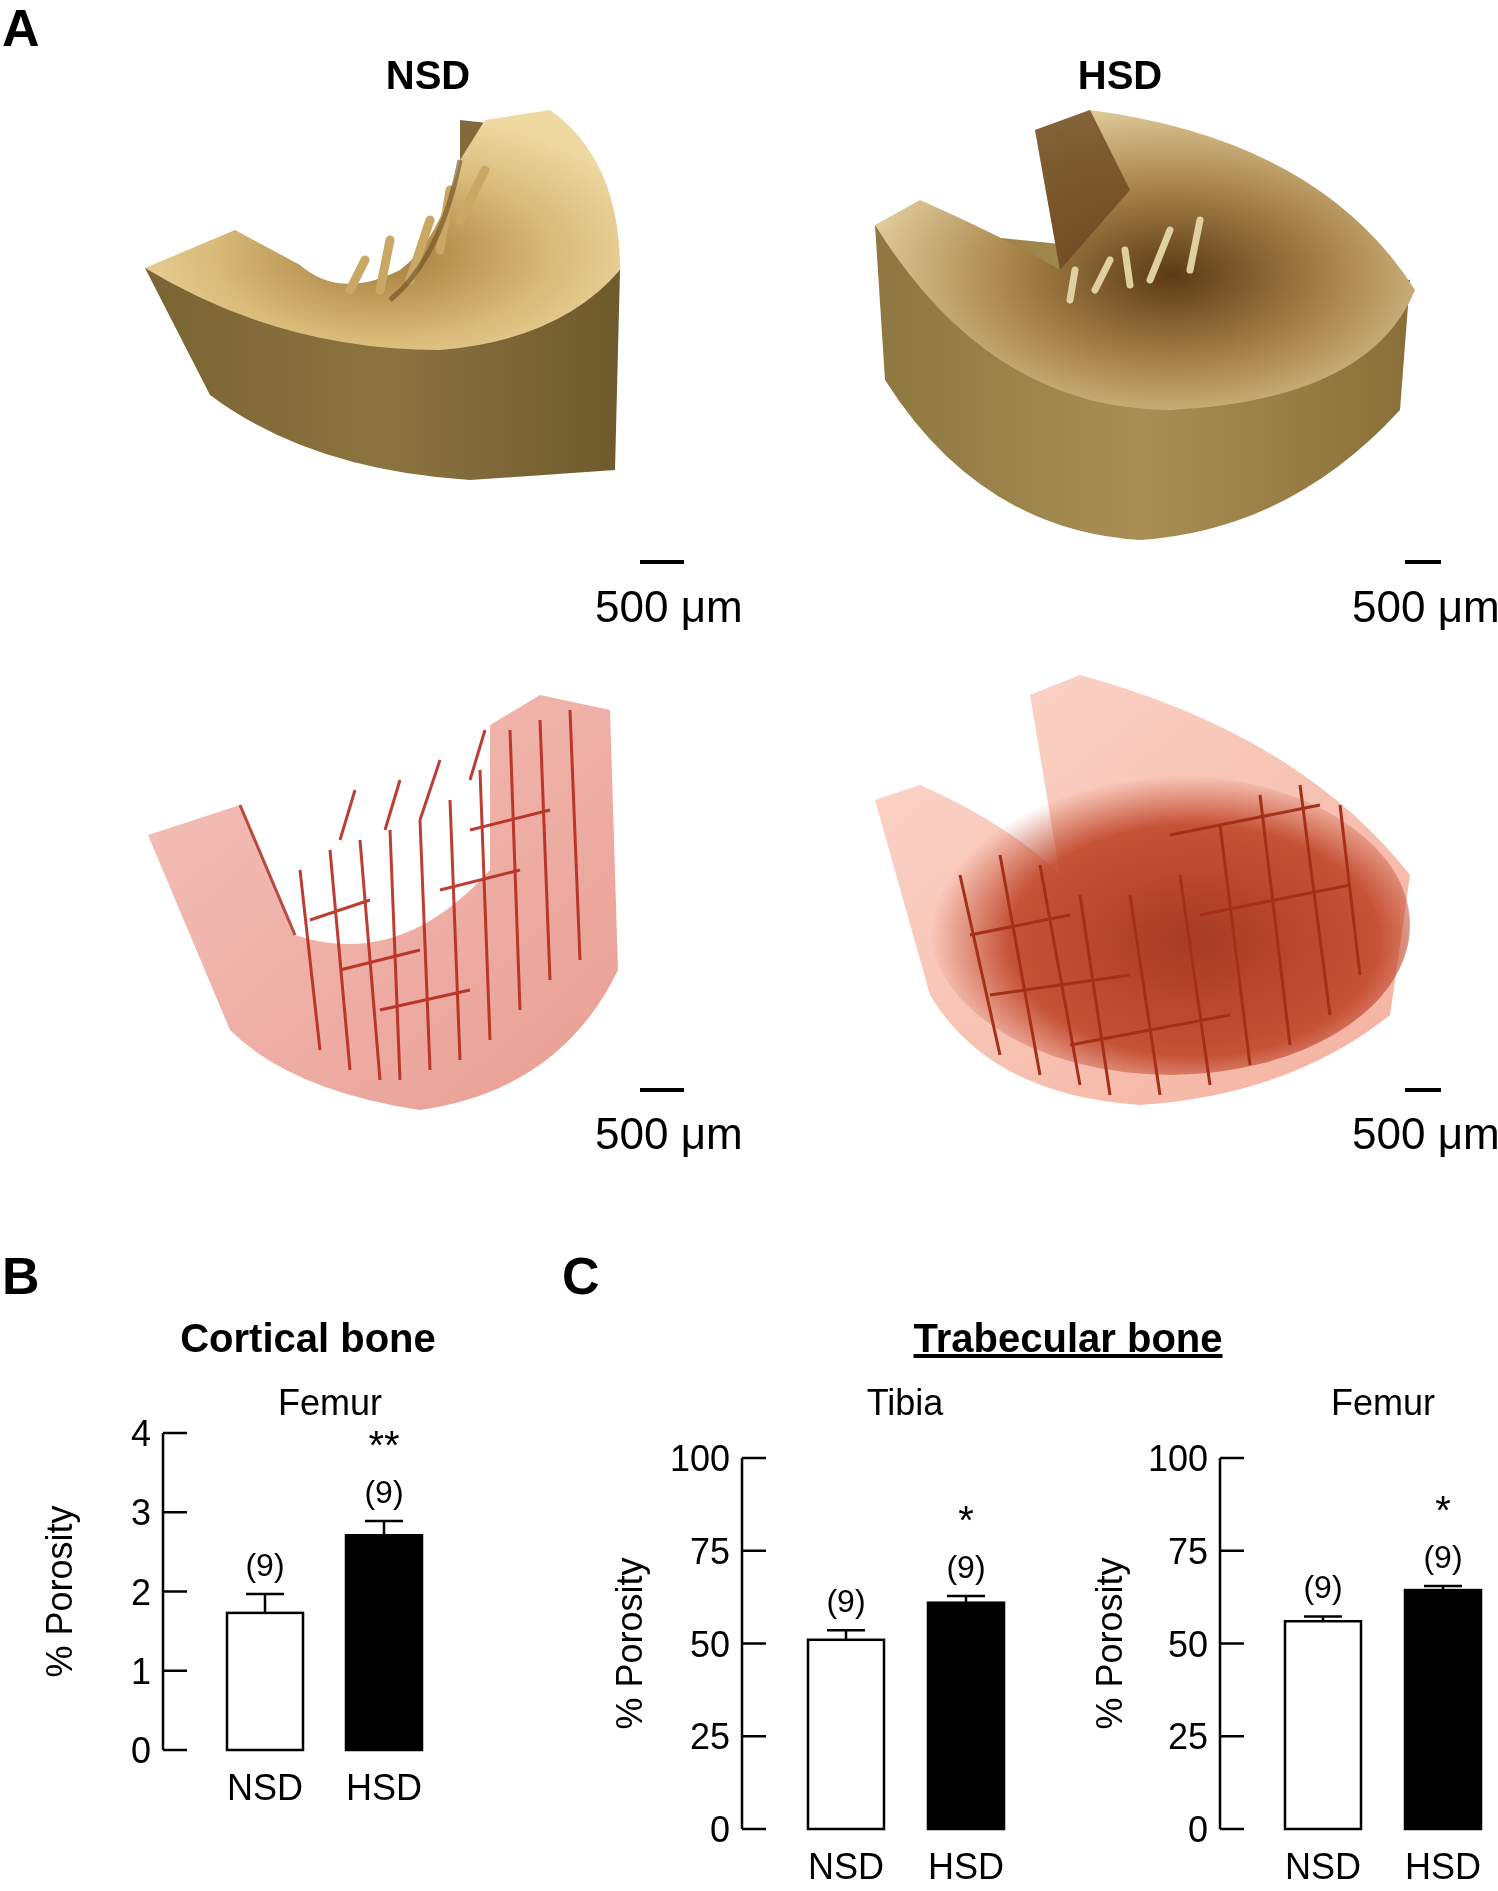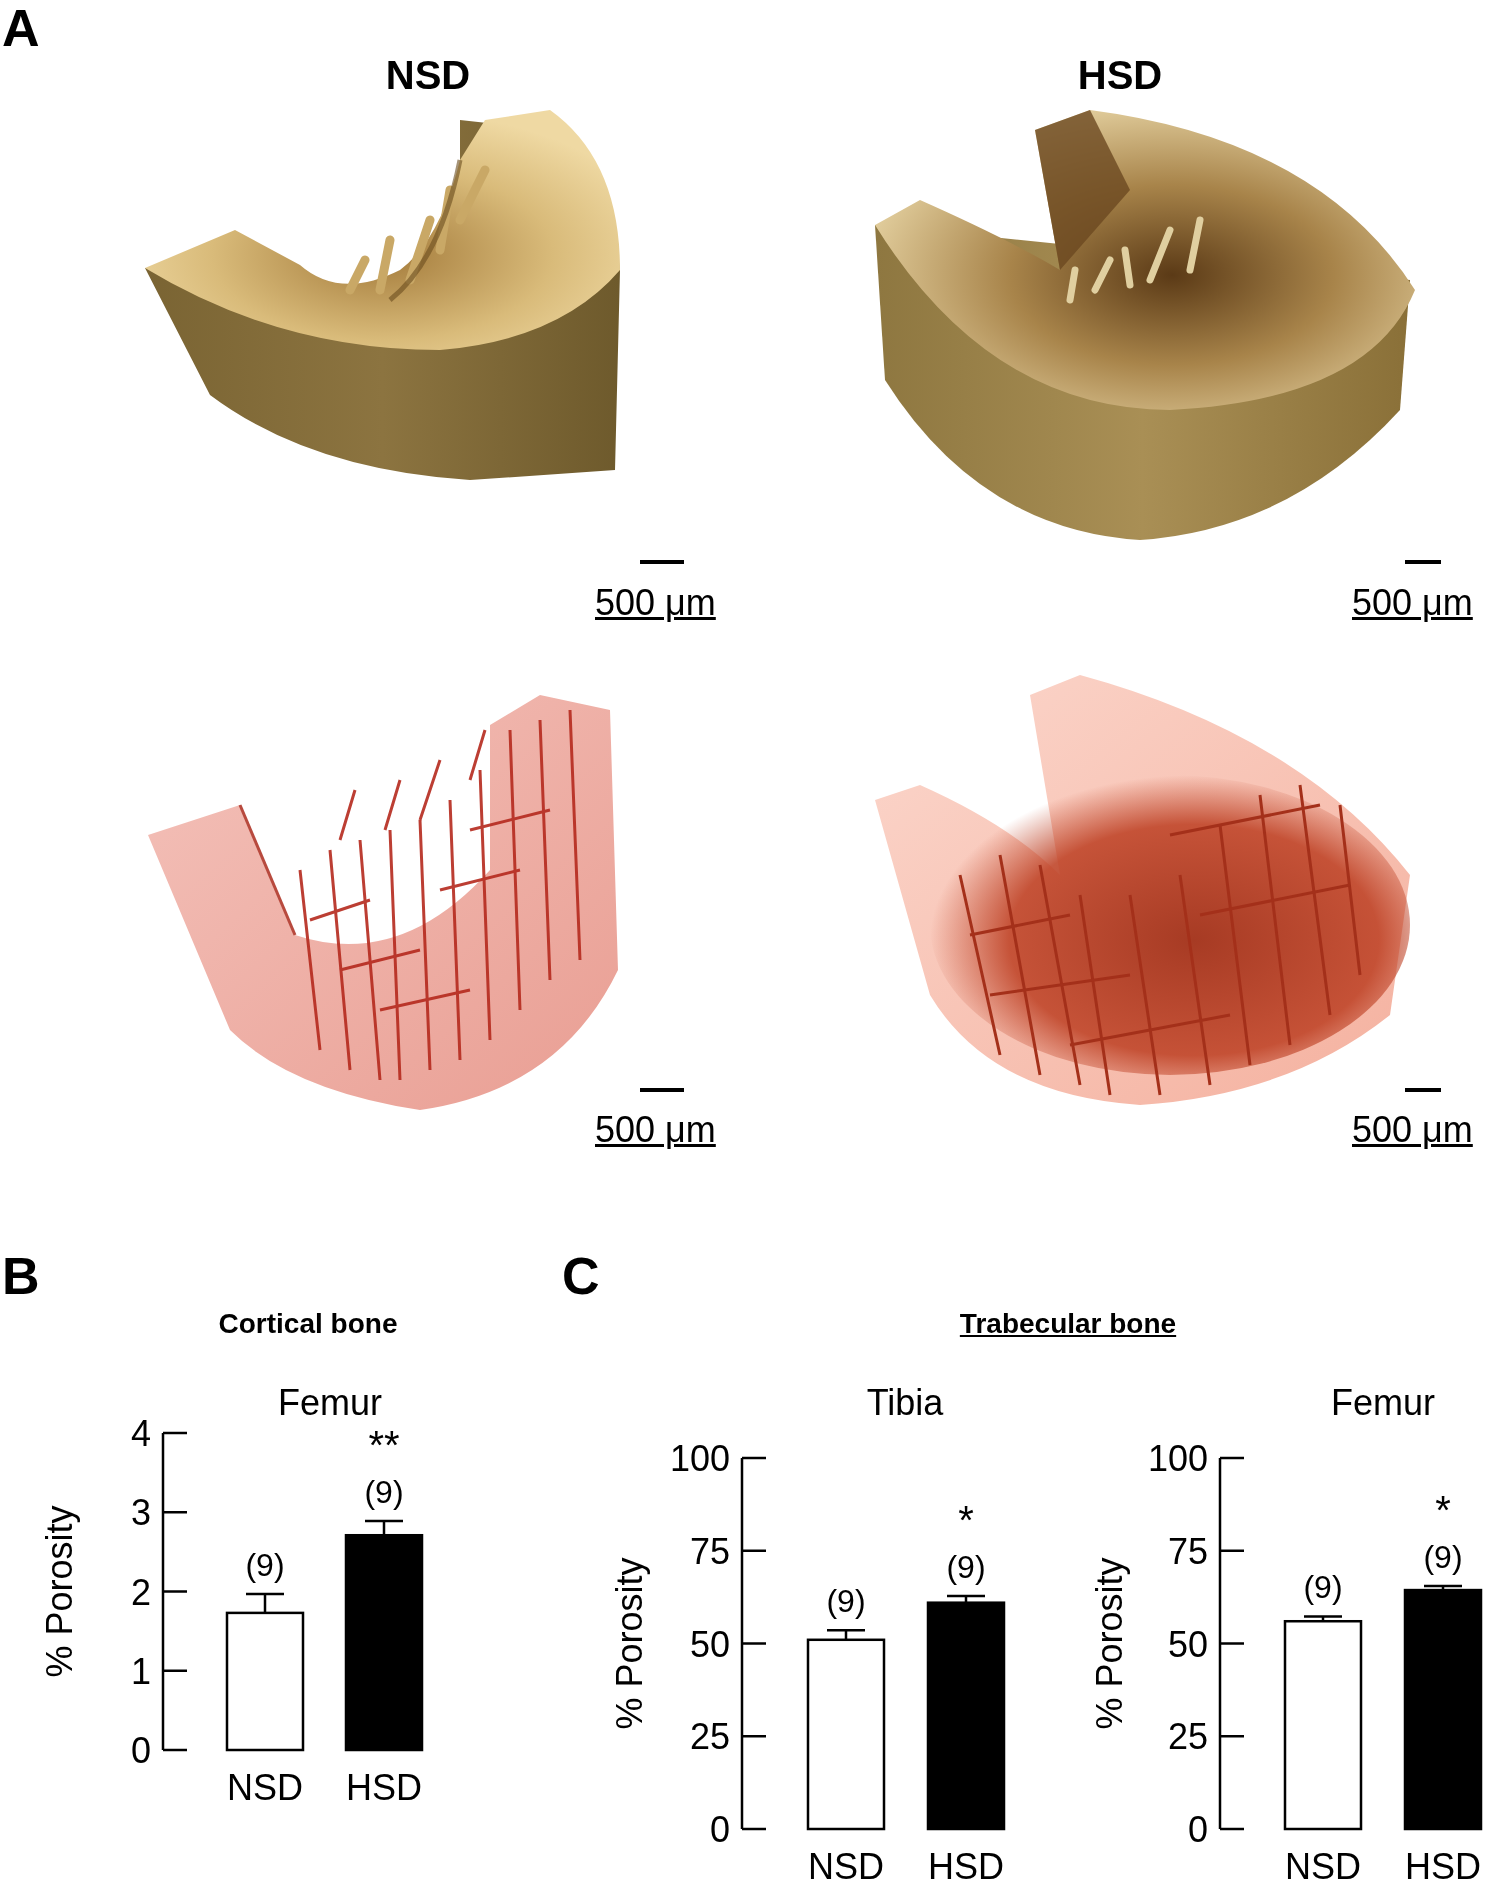--- a/index.html
+++ b/index.html
@@ -1,23 +1,23 @@
 <!DOCTYPE html>
 <html><head>
 <meta charset="utf-8">
 <style>
   html, body { margin: 0; padding: 0; background: #ffffff; }
   body { width: 1498px; height: 1891px; position: relative; overflow: hidden;
          font-family: "Liberation Sans", sans-serif; color: #000; }
   .abs { position: absolute; }
   .panel-letter { font-weight: bold; font-size: 52px; line-height: 1; }
   .col-title { font-weight: bold; font-size: 40px; line-height: 1; transform: translateX(-50%); }
-  .section-title { font-weight: bold; font-size: 28px; line-height: 1; transform: translateX(-50%); }
+  .section-title { font-weight: bold; font-size: 40px; line-height: 1; transform: translateX(-50%); margin-top: 8px; }
   .scale-bar { background: #000; height: 4px; }
-  .scale-label { font-size: 36px; line-height: 1; white-space: nowrap; text-decoration: underline; }
+  .scale-label { font-size: 44px; line-height: 1; white-space: nowrap; }
   .render { position: absolute; }
   .chart-svg text { font-family: "Liberation Sans", sans-serif; }
 </style>
 </head>
 <body>
 
 <div class="abs panel-letter" style="left:2px; top:2px;">A</div>
 <div class="abs col-title" style="left:428px; top:55px;">NSD</div>
 <div class="abs col-title" style="left:1120px; top:55px;">HSD</div>
 

